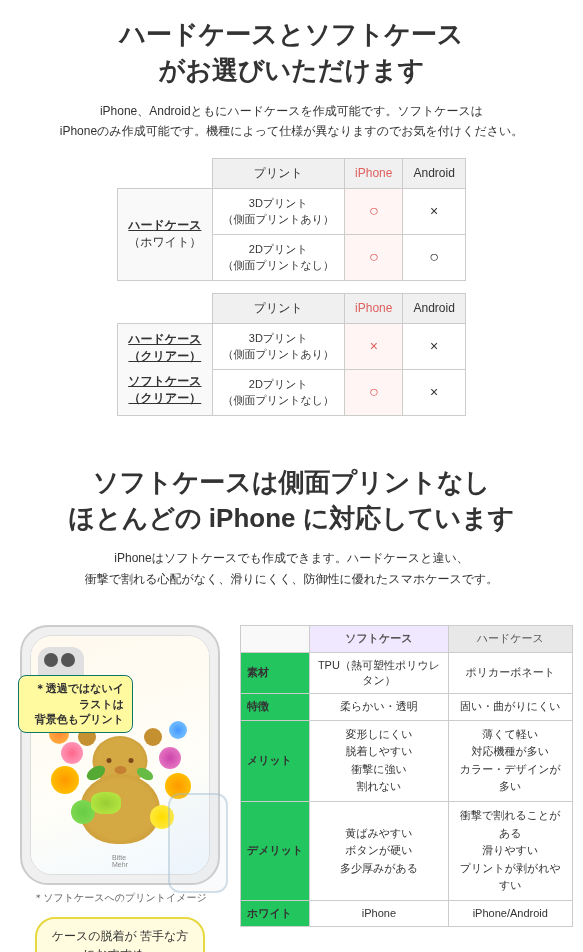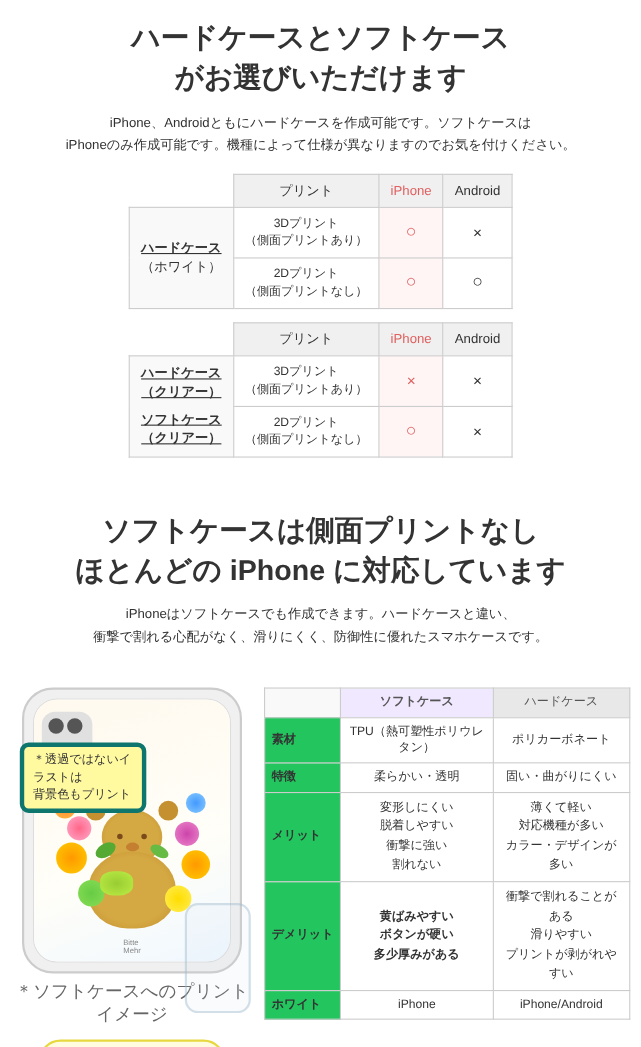--- a/index.html
+++ b/index.html
@@ -198,39 +198,39 @@
       padding: 6px;
     }
     .cam-lens {
       width: 14px;
       height: 14px;
       background: #555;
       border-radius: 50%;
     }
 
     .phone-caption {
-      font-size: 16px;
+      font-size: 10px;
       color: #666;
       text-align: center;
       margin-top: 6px;
     }
 
     
     .balloon-note {
       position: absolute;
       top: 50px;
       left: 8px;
       background: #fff9a0;
-      border: 4px solid #0f766e;
+      border: 1px solid #0f766e;
       border-radius: 8px;
       padding: 5px 8px;
       font-size: 11px;
       color: #333;
-      font-weight: normal;
-      text-align: left;
+      font-weight: bold;
+      text-align: right;
       line-height: 1.4;
       z-index: 20;
       max-width: 115px;
     }
 
     
     .case-balloon {
       background: #fffce0;
       border: 2px solid #e8d840;
       border-radius: 20px;
@@ -431,21 +431,21 @@
           <td>柔らかい・透明</td>
           <td>固い・曲がりにくい</td>
         </tr>
         <tr>
           <td class="row-label-col">メリット</td>
           <td style="line-height:1.6;">変形しにくい<br>脱着しやすい<br>衝撃に強い<br>割れない</td>
           <td style="line-height:1.6;">薄くて軽い<br>対応機種が多い<br>カラー・デザインが多い</td>
         </tr>
         <tr>
           <td class="row-label-col">デメリット</td>
-          <td style="line-height:1.6;font-weight:bold;">黄ばみやすい<br>ボタンが硬い<br>多少厚みがある</td>
+          <td style="line-height:1.6;">黄ばみやすい<br>ボタンが硬い<br>多少厚みがある</td>
           <td style="line-height:1.6;">衝撃で割れることがある<br>滑りやすい<br>プリントが剥がれやすい</td>
         </tr>
         <tr>
           <td class="row-label-col">ホワイト</td>
           <td>iPhone</td>
           <td>iPhone/Android</td>
         </tr>
       </tbody>
     </table>
   </div>

